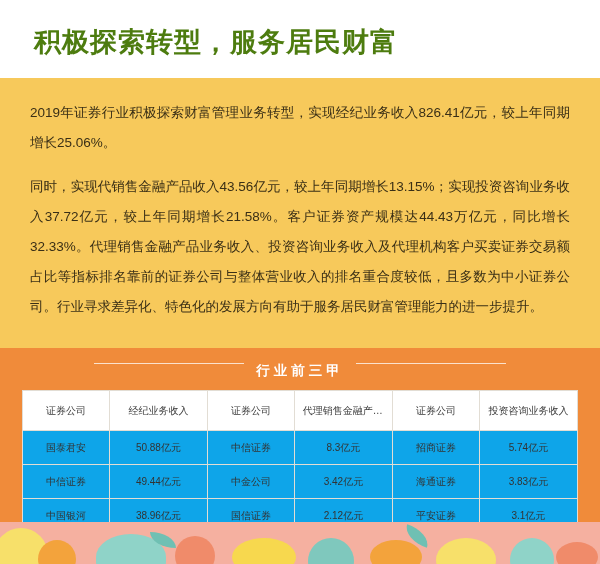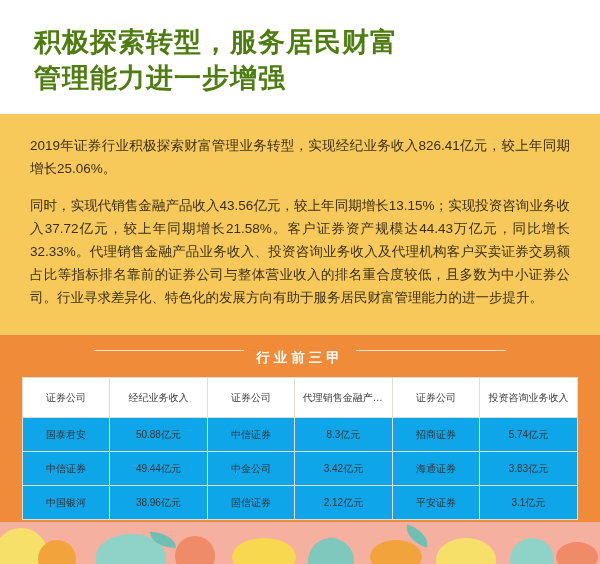--- a/index.html
+++ b/index.html
@@ -35,21 +35,21 @@
     letter-spacing: 1px;
   }
   
   .body-block {
     background: #f7c95b;
     padding: 20px 30px 22px 30px;
     box-sizing: border-box;
   }
   .para {
     font-size: 13.5px;
-    line-height: 23px;
+    line-height: 30px;
     color: #3a2f16;
     text-align: justify;
     margin: 0 0 14px 0;
   }
   .para:last-child { margin-bottom: 4px; }
   
   .banner {
     position: relative;
     height: 30px;
     background: #f08b3a;
@@ -138,21 +138,20 @@
   .l2 { left: 404px; bottom: 20px; transform: rotate(18deg); }
 </style>
 </head>
 <body>
 
 <div class="page">
 
   <div class="header">
     <h1>
       <span>积极探索转型，服务居民财富</span><br>
-      <span>管理能力进一步增强</span>
     </h1>
   </div>
 
   <div class="body-block">
     <p class="para">2019年证券行业积极探索财富管理业务转型，实现经纪业务收入826.41亿元，较上年同期增长25.06%。</p>
     <p class="para">同时，实现代销售金融产品收入43.56亿元，较上年同期增长13.15%；实现投资咨询业务收入37.72亿元，较上年同期增长21.58%。客户证券资产规模达44.43万亿元，同比增长32.33%。代理销售金融产品业务收入、投资咨询业务收入及代理机构客户买卖证券交易额占比等指标排名靠前的证券公司与整体营业收入的排名重合度较低，且多数为中小证券公司。行业寻求差异化、特色化的发展方向有助于服务居民财富管理能力的进一步提升。</p>
   </div>
 
   <div class="banner">
     <span class="bar"></span>

